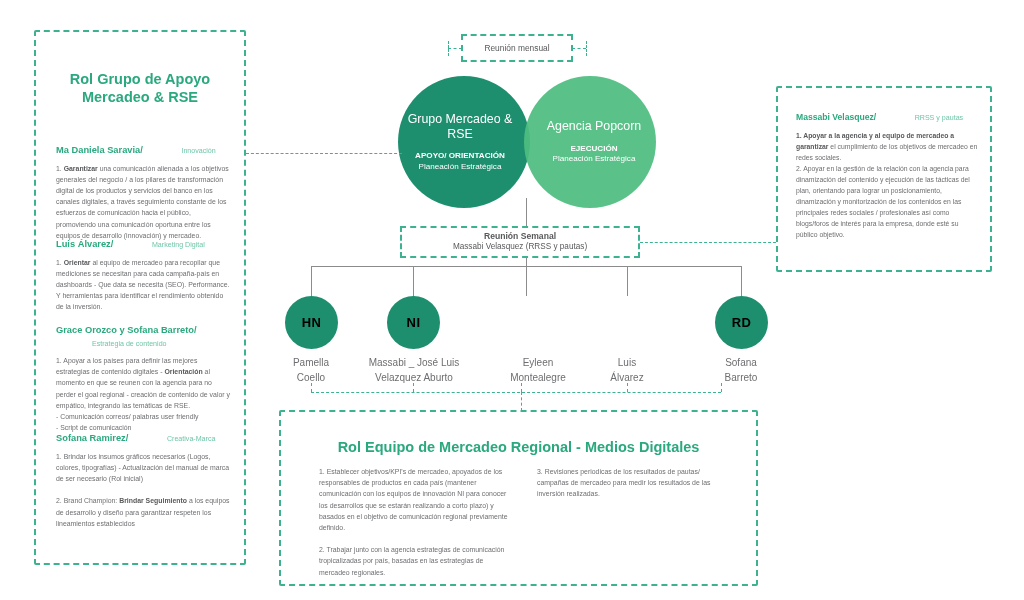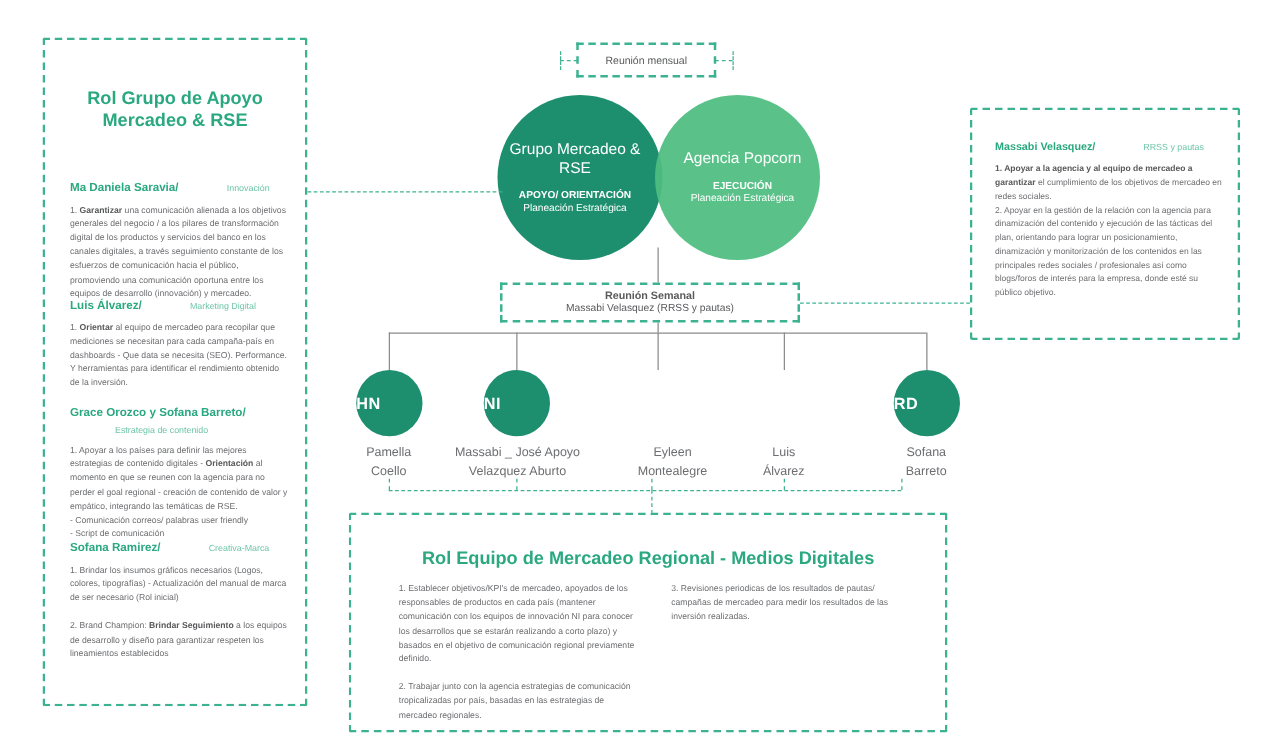--- a/index.html
+++ b/index.html
@@ -103,22 +103,22 @@
   #reunion-semanal .rs-sub{font-size:8.2px;line-height:1.3;}
 
   
   .dash-h{position:absolute;height:0;border-top:1.6px dashed #3cb291;}
   .dash-v{position:absolute;width:0;border-left:1.6px dashed #3cb291;}
   .line-h{position:absolute;height:0;border-top:1px solid #8c8c8c;}
   .line-v{position:absolute;width:0;border-left:1px solid #8c8c8c;}
 
   
   .country{position:absolute;top:296px;width:53px;height:53px;border-radius:50%;
-    background:#1e8f6e;color:#ffffff;
-    display:flex;align-items:center;justify-content:flex-start;
+    background:#1e8f6e;color:#000000;
+    display:flex;align-items:center;justify-content:center;
     font-size:13px;font-weight:bold;letter-spacing:.4px;}
   .country-name{
     position:absolute;top:356px;width:108px;text-align:center;
     font-size:10px;line-height:1.45;color:#6d6e71;white-space:pre-line;
   }
 
   
   .bp-cols{position:absolute;left:38px;top:54px;width:410px;display:flex;gap:26px;}
   .bp-col{width:192px;}
   .bp-para{
@@ -235,21 +235,21 @@
   </div>
   <div class="country" style="left:387px;">
     <span>NI</span>
   </div>
   <div class="country" style="left:715px;">
     <span>RD</span>
   </div>
 
   <div class="country-name" style="left:257px;">Pamella
 Coello</div>
-  <div class="country-name" style="left:359px;width:110px;">Massabi        _   José Apoyo
+  <div class="country-name" style="left:359px;width:110px;">Massabi        _   José Luis
 Velazquez          Aburto</div>
   <div class="country-name" style="left:484px;">Eyleen
 Montealegre</div>
   <div class="country-name" style="left:573px;">Luis
 Álvarez</div>
   <div class="country-name" style="left:687px;">Sofana
 Barreto</div>
 
   <div class="dash-v" style="left:311px;top:383px;height:9px;"></div>
   <div class="dash-v" style="left:413px;top:383px;height:9px;"></div>

